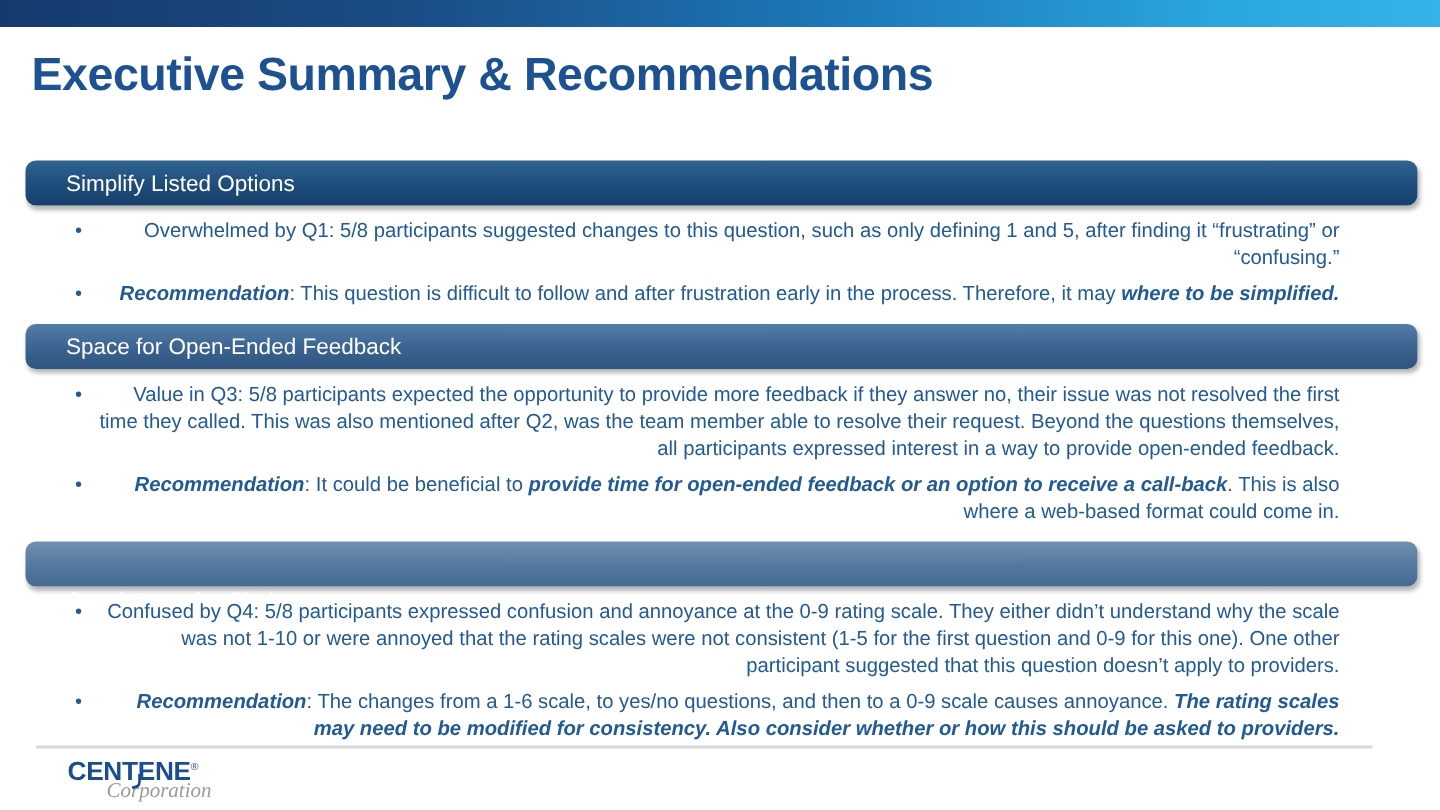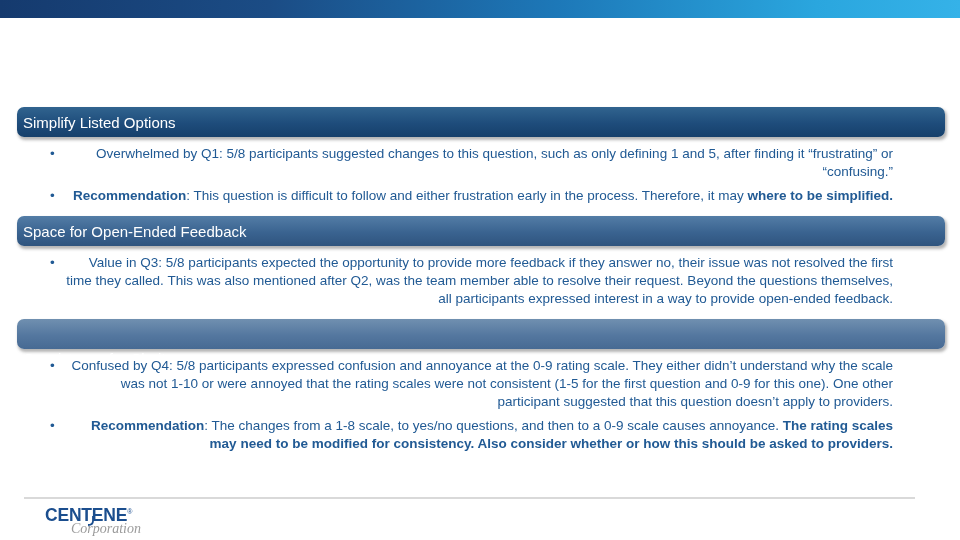--- a/index.html
+++ b/index.html
@@ -41,21 +41,21 @@
     left: 17px;
     width: 928px;
   }
   .block { margin: 0; }
   .bar {
     height: 30px;
     border-radius: 7px;
     box-shadow: 1.5px 2.5px 3px rgba(90, 90, 90, 0.45);
     display: flex;
     align-items: center;
-    padding-left: 6px;
+    padding-left: 27px;
     box-sizing: border-box;
     color: #ffffff;
     font-size: 15px;
     font-weight: 400;
   }
   .block ul {
     margin: 0;
     padding: 8px 52px 5px 33px;
     list-style: none;
     color: var(--body-color, #215a94);
@@ -67,21 +67,21 @@
     padding-left: 14px;
     margin-bottom: 6px;
     text-align: right;
   }
   .block li::before {
     content: "\2022";
     position: absolute;
     left: 0;
     top: 0;
   }
-  .block b { font-weight: 700; }
+  .block b { font-weight: 700; font-style: italic; }
   
   #divider {
     position: absolute;
     top: 497px;
     left: 24px;
     width: 891px;
     height: 2px;
     background: var(--divider-color, #d9d9d9);
   }
   #logo {
@@ -117,46 +117,48 @@
     top: 13px;
   }
 </style>
 </head>
 <body>
 
 <div id="slide">
 
   <div id="topbar" style="background: linear-gradient(90deg, rgb(21, 58, 110) 0%, rgb(27, 76, 133) 28%, rgb(29, 120, 184) 58%, rgb(42, 166, 222) 85%, rgb(53, 178, 232) 100%);"></div>
 
+  <h1 id="slide-title">Executive Summary &amp; Recommendations</h1>
 
   <main id="sections">
       <section class="block">
         <div class="bar" style="background: linear-gradient(rgb(49, 100, 143) 0%, rgb(30, 76, 123) 55%, rgb(22, 64, 107) 100%);">
           <span style="color: rgb(255, 255, 255);">Simplify Listed Options</span>
         </div>
         <ul>
           <li><span>Overwhelmed by Q1: 5/8 participants suggested changes to this question, such as only defining 1 and 5, after finding it “frustrating” or “confusing.”</span></li>
-          <li><b>Recommendation</b><span>: This question is difficult to follow and either frustration early in the process. Therefore, it may </span><b>where to be simplified.</b></li>
+          <li><b>Recommendation</b><span>: This question is difficult to follow and after frustration early in the process. Therefore, it may </span><b>where to be simplified.</b></li>
         </ul>
       </section>
       <section class="block">
         <div class="bar" style="background: linear-gradient(rgb(83, 125, 166) 0%, rgb(58, 99, 144) 55%, rgb(47, 84, 126) 100%);">
           <span style="color: rgb(255, 255, 255); text-align: right;">Space for Open-Ended Feedback</span>
         </div>
         <ul>
           <li><span>Value in Q3: 5/8 participants expected the opportunity to provide more feedback if they answer no, their issue was not resolved the first time they called. This was also mentioned after Q2, was the team member able to resolve their request.  Beyond the questions themselves, all participants expressed interest in a way to provide open-ended feedback.</span></li>
+          <li><b>Recommendation</b><span>: It could be beneficial to </span><b>provide time for open-ended feedback or an option to receive a call-back</b><span>. This is also where a web-based format could come in.</span></li>
         </ul>
       </section>
       <section class="block">
         <div class="bar" style="background: linear-gradient(rgb(112, 144, 176) 0%, rgb(84, 119, 159) 55%, rgb(71, 106, 147) 100%);">
           <span style="color: rgb(255, 255, 255); margin-top: 48px;">Consistency for Clarity</span>
         </div>
         <ul>
           <li><span>Confused by Q4: 5/8 participants expressed confusion and annoyance at the 0-9 rating scale. They either didn’t understand why the scale was not 1-10 or were annoyed that the rating scales were not consistent (1-5 for the first question and 0-9 for this one). One other participant suggested that this question doesn’t apply to providers.</span></li>
-          <li><b>Recommendation</b><span>: The changes from a 1-8 scale, to yes/no questions, and then to a 0-9 scale causes annoyance. </span><b>The rating scales may need to be modified for consistency. Also consider whether or how this should be asked to providers.</b></li>
+          <li><b>Recommendation</b><span>: The changes from a 1-6 scale, to yes/no questions, and then to a 0-9 scale causes annoyance. </span><b>The rating scales may need to be modified for consistency. Also consider whether or how this should be asked to providers.</b></li>
         </ul>
       </section>
     </main>
 
   <div id="divider"></div>
 
   <div id="logo">
     <div class="logo-main"><span>CENTENE</span><span class="logo-reg">®</span></div>
     <svg class="t-tail" width="10" height="11">
       <path d="M6 0 L6 5 Q6 9 1 9" stroke="#1b4e8e" stroke-width="1.8" fill="none"></path>

